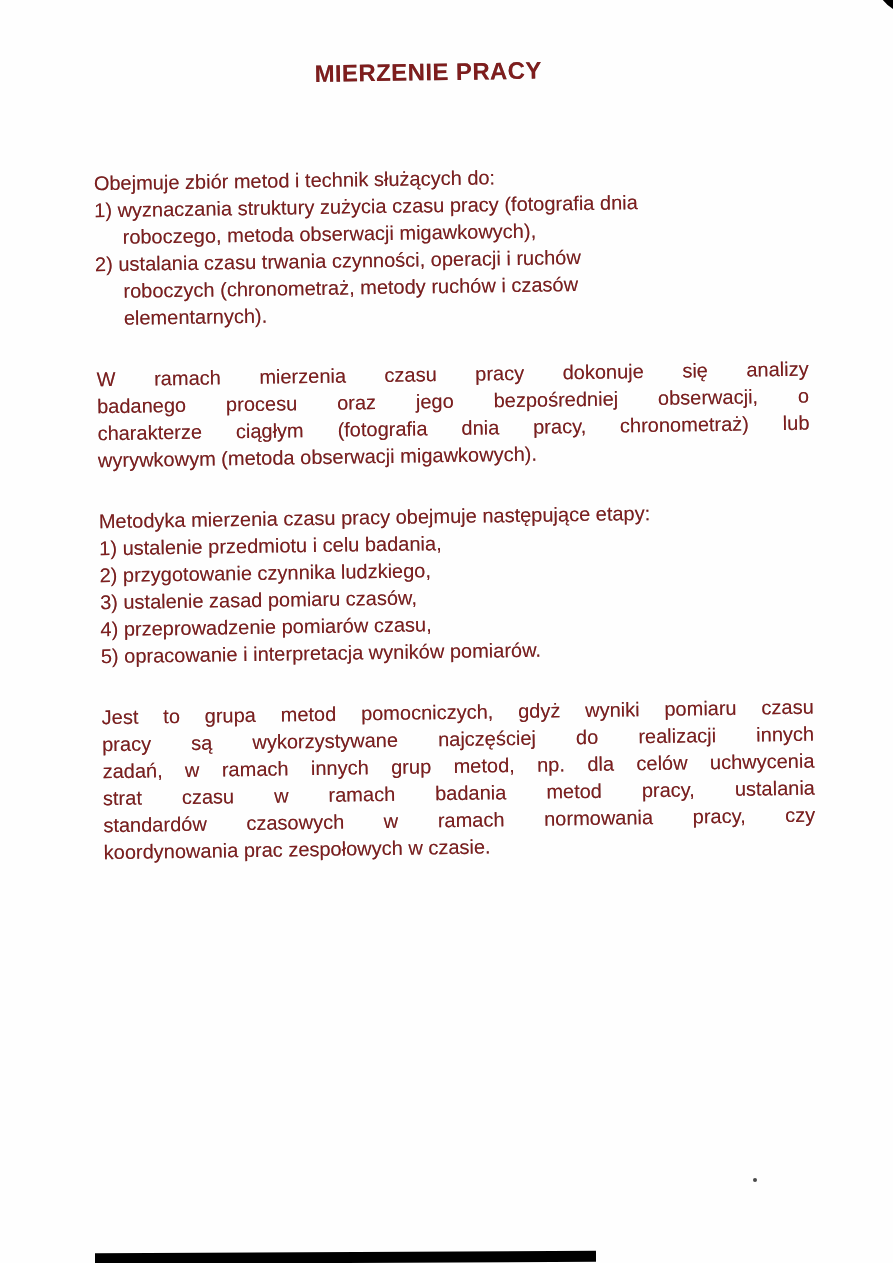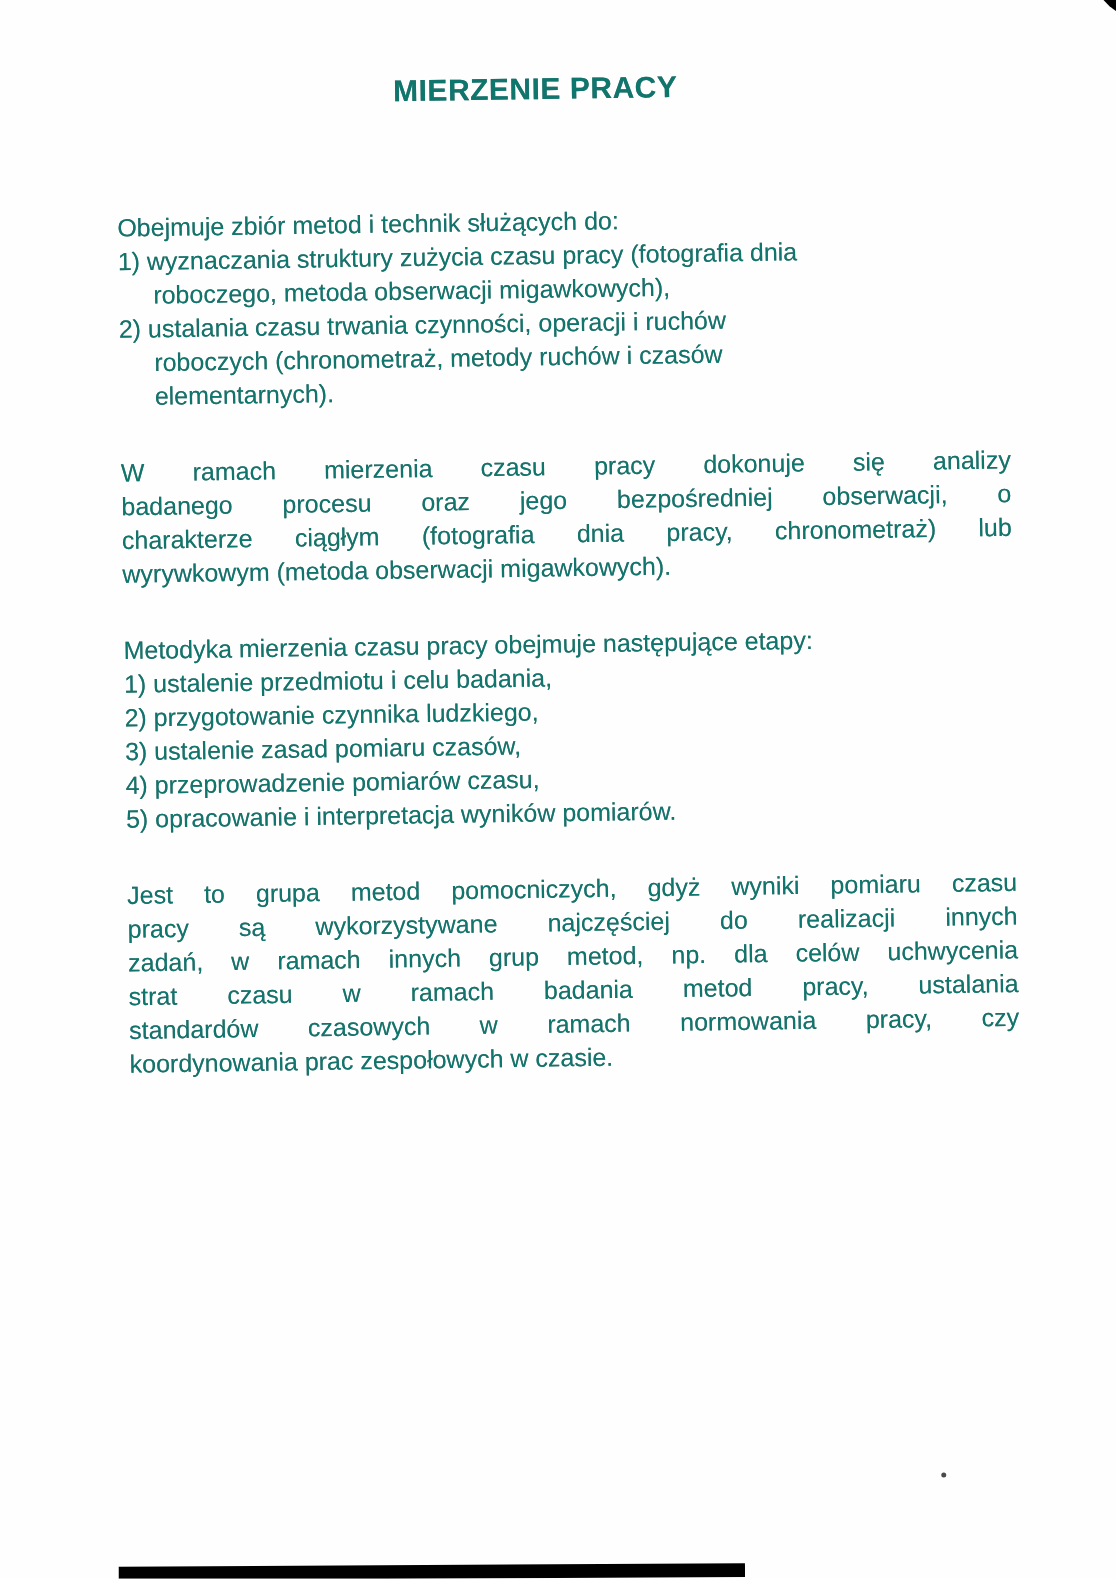--- a/index.html
+++ b/index.html
@@ -7,21 +7,21 @@
     padding: 0;
     background: #ffffff;
   }
   .page {
     position: relative;
     width: 893px;
     height: 1263px;
     background: #fefefe;
     overflow: hidden;
     font-family: "Liberation Sans", sans-serif;
-    color: #0f766e;
+    color: #7f1d1d;
   }
   .content {
     position: absolute;
     left: 92px;
     top: 58px;
     width: 712px;
     transform: rotate(-0.85deg);
     transform-origin: 50% 0;
     text-shadow: 0 0 0.4px rgba(0,0,0,0.45);
   }

